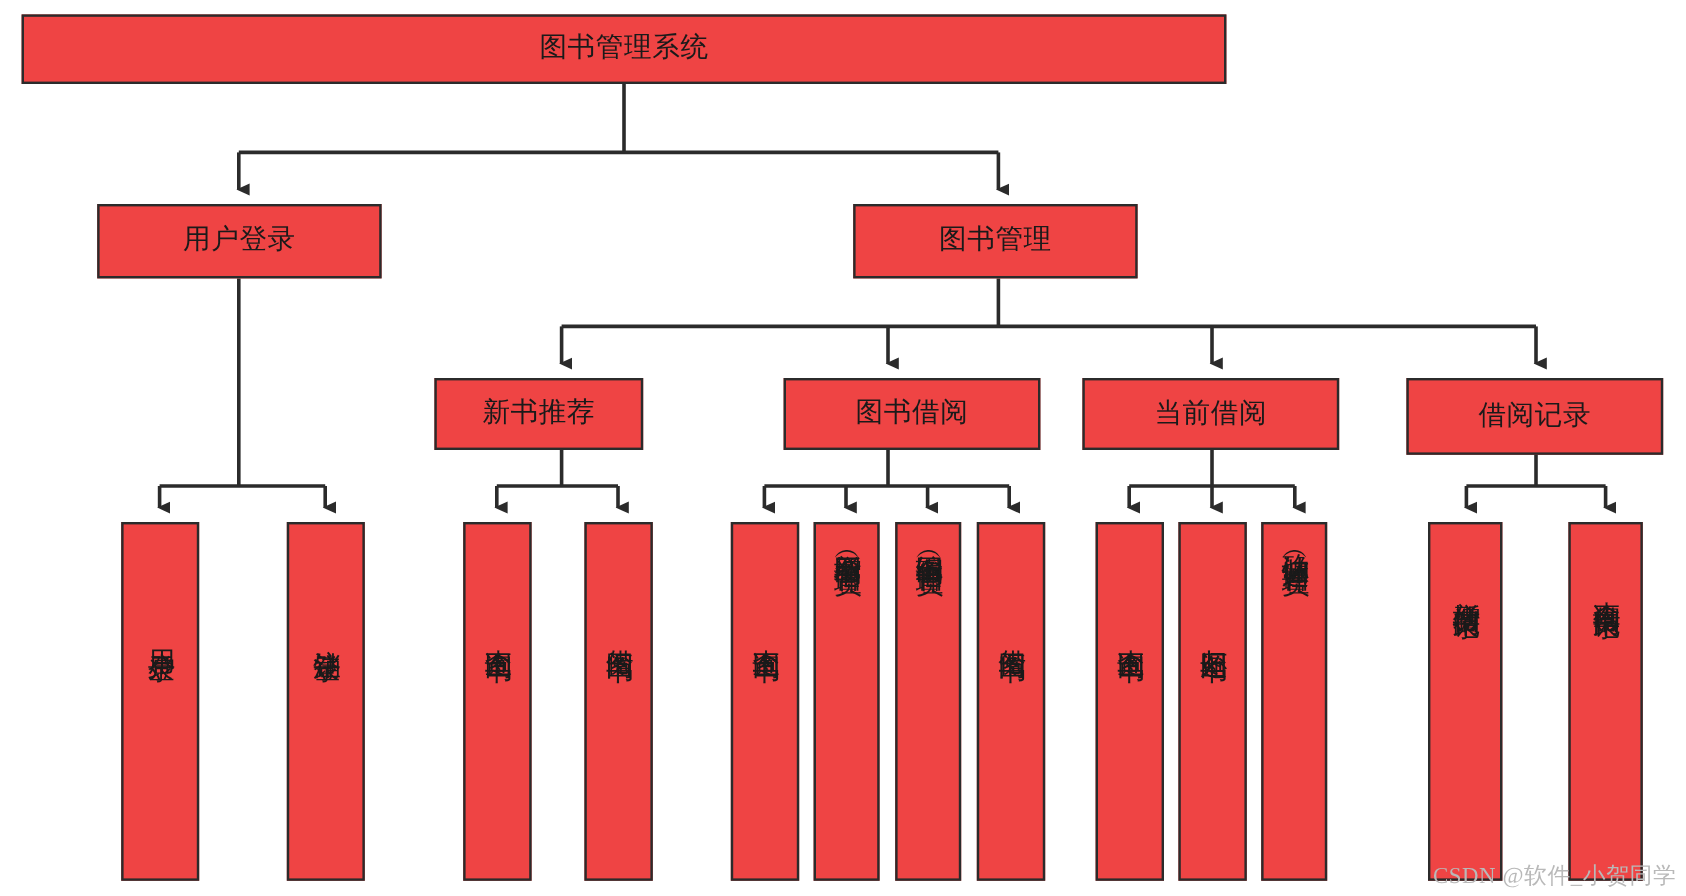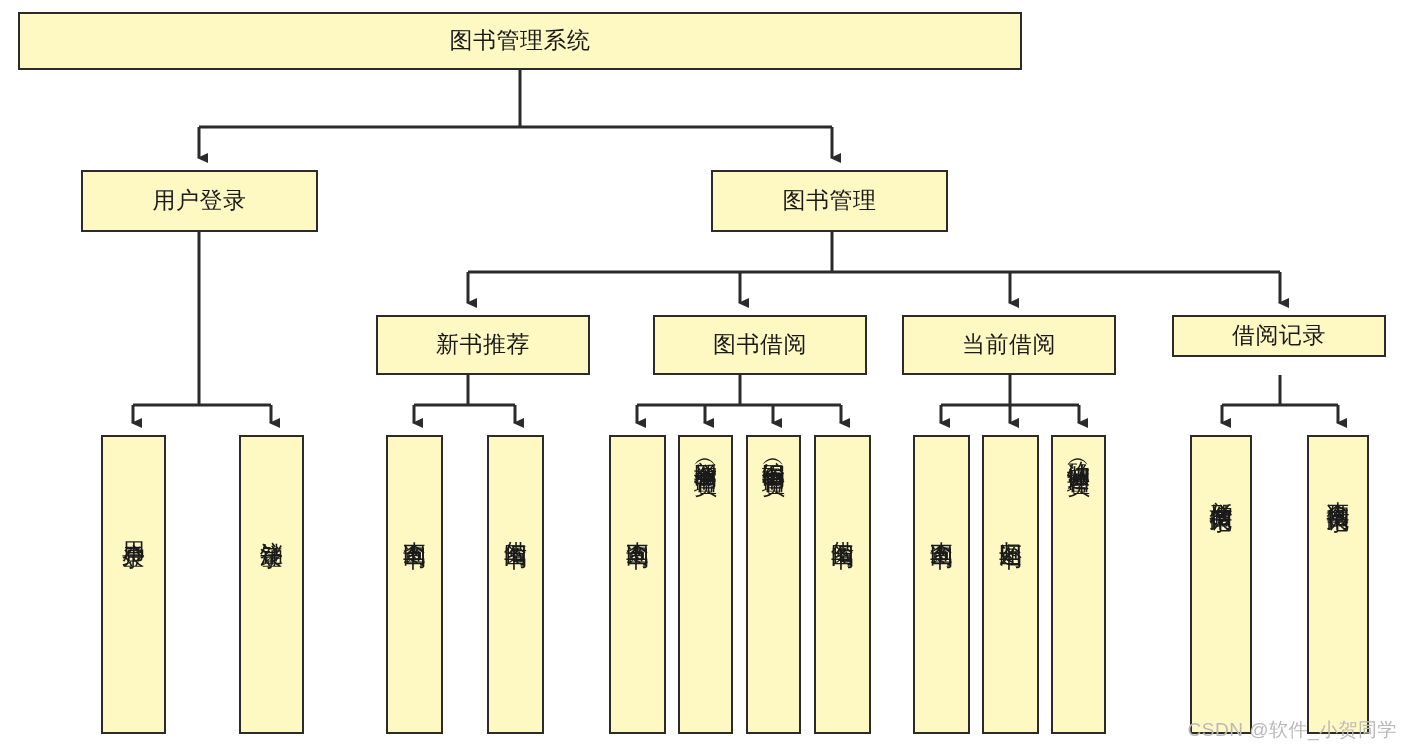--- a/index.html
+++ b/index.html
@@ -17,21 +17,21 @@
   #canvas {
     position: absolute;
     left: 0;
     top: 0;
     width: 1405px;
     height: 747px;
   }
   .node {
     position: absolute;
     box-sizing: border-box;
-    background: #fef9c3;
+    background: #ef4444;
     border: 2px solid #2b2b2b;
     display: flex;
     align-items: center;
     justify-content: center;
     color: #1a1a1a;
   }
   .node.h {
     font-size: 23px;
     line-height: 1.1;
     letter-spacing: 0.5px;
@@ -58,21 +58,21 @@
   }
   .wm {
     position: absolute;
     right: 8px;
     bottom: 4px;
     font-size: 19px;
     color: #b9b9b9;
     letter-spacing: 0.5px;
     white-space: nowrap;
     pointer-events: none;
-    font-family: Liberation Sans, sans-serif;
+    font-family: Liberation Serif, serif;
   }
 </style>
 </head>
 <body>
 
 <svg id="canvas" viewBox="0 0 1405 747" xmlns="http://www.w3.org/2000/svg">
   <defs>
     <marker id="arrow" markerWidth="12" markerHeight="12" refX="5.5" refY="9" orient="auto" markerUnits="userSpaceOnUse">
       <path d="M0.5,0 L10.5,0 L5.5,11 Z" fill="#2b2b2b"></path>
     </marker>
@@ -126,30 +126,30 @@
   <span>图书管理系统</span>
 </div>
 
 <div class="node h" style="left:81px; top:170px; width:237px; height:62px;">
   <span>用户登录</span>
 </div>
 <div class="node h" style="left:711px; top:170px; width:237px; height:62px;">
   <span>图书管理</span>
 </div>
 
-<div class="node h" style="left:362px; top:315px; width:214px; height:60px;margin-left:14px;">
+<div class="node h" style="left:362px; top:315px; width:174px; height:60px;">
   <span>新书推荐</span>
 </div>
 <div class="node h" style="left:632px; top:315px; width:214px; height:60px;margin-left:21px;">
   <span>图书借阅</span>
 </div>
 <div class="node h" style="left:902px; top:315px; width:214px; height:60px;font-family:Liberation Serif, serif;">
   <span>当前借阅</span>
 </div>
-<div class="node h" style="left:1172px; top:315px; width:214px; height:42px;">
+<div class="node h" style="left:1172px; top:315px; width:214px; height:64px;">
   <span>借阅记录</span>
 </div>
 
 <div class="node v" style="left:101px; top:435px; width:65px; height:299px; padding-top:86px;">
   <span class="vwrap">
     <span class="vtext">用户登录</span>
   </span>
 </div>
 <div class="node v" style="left:239px; top:435px; width:65px; height:299px; padding-top:86px;">
   <span class="vwrap">

